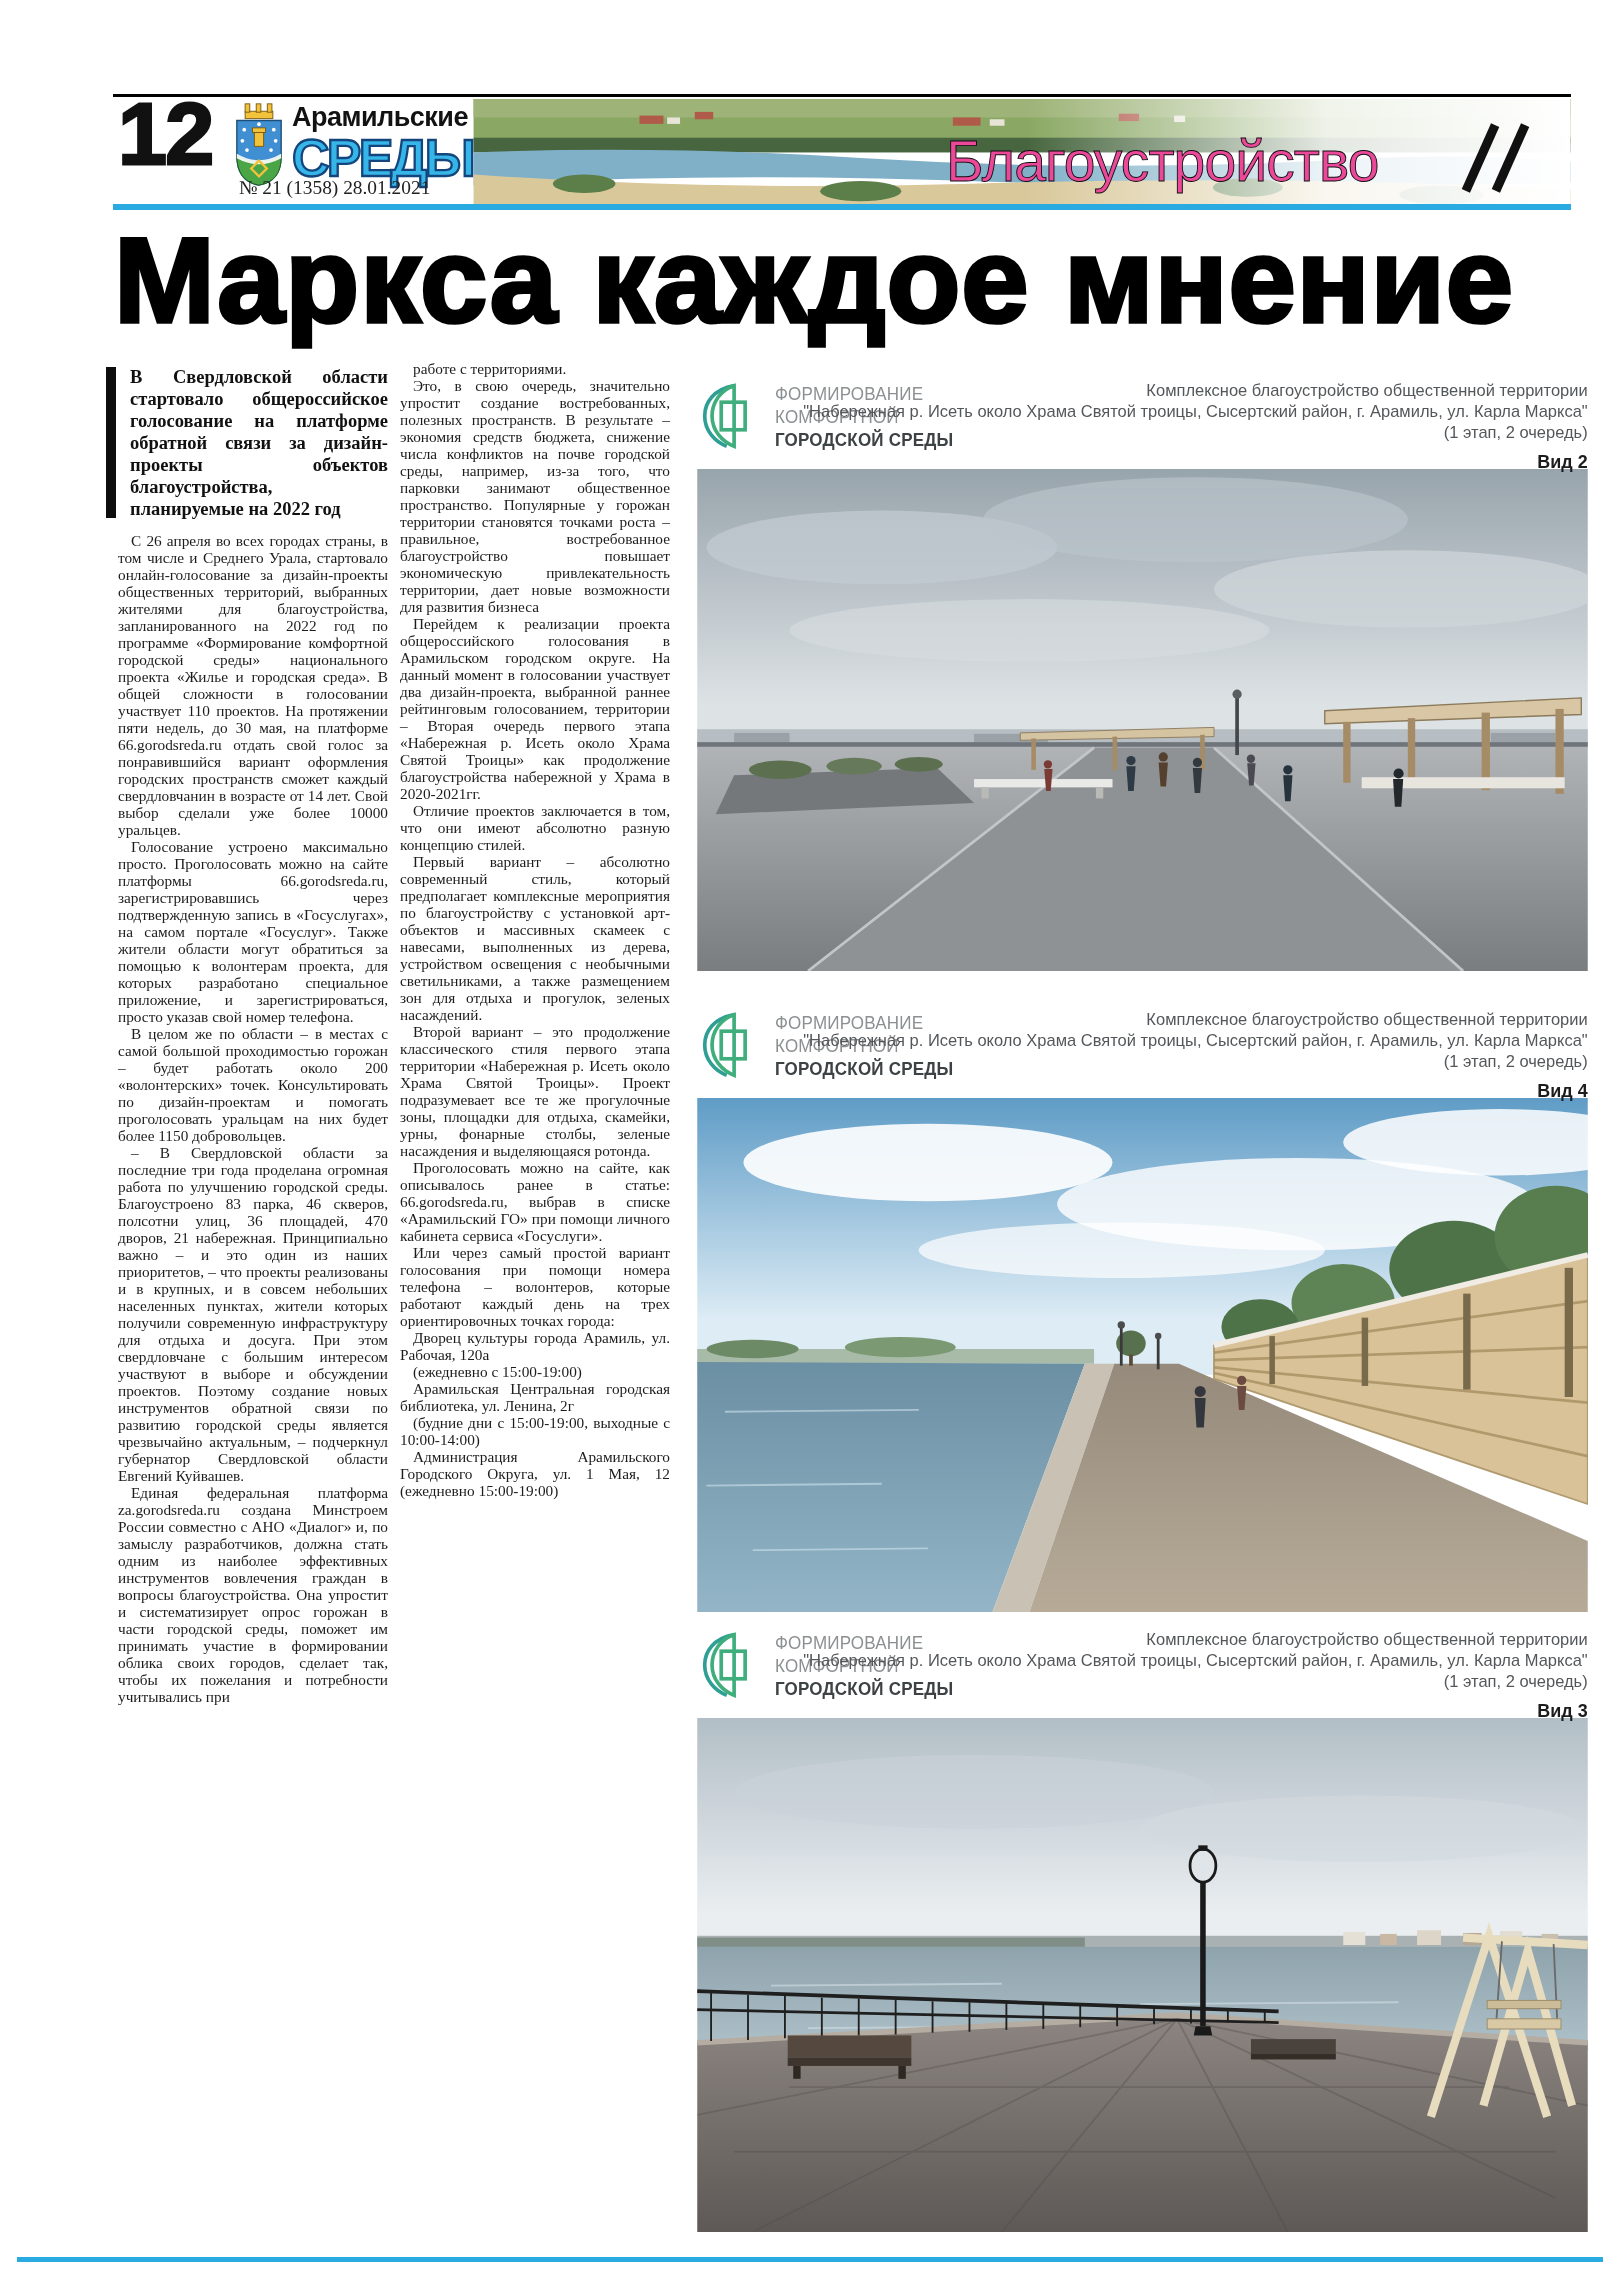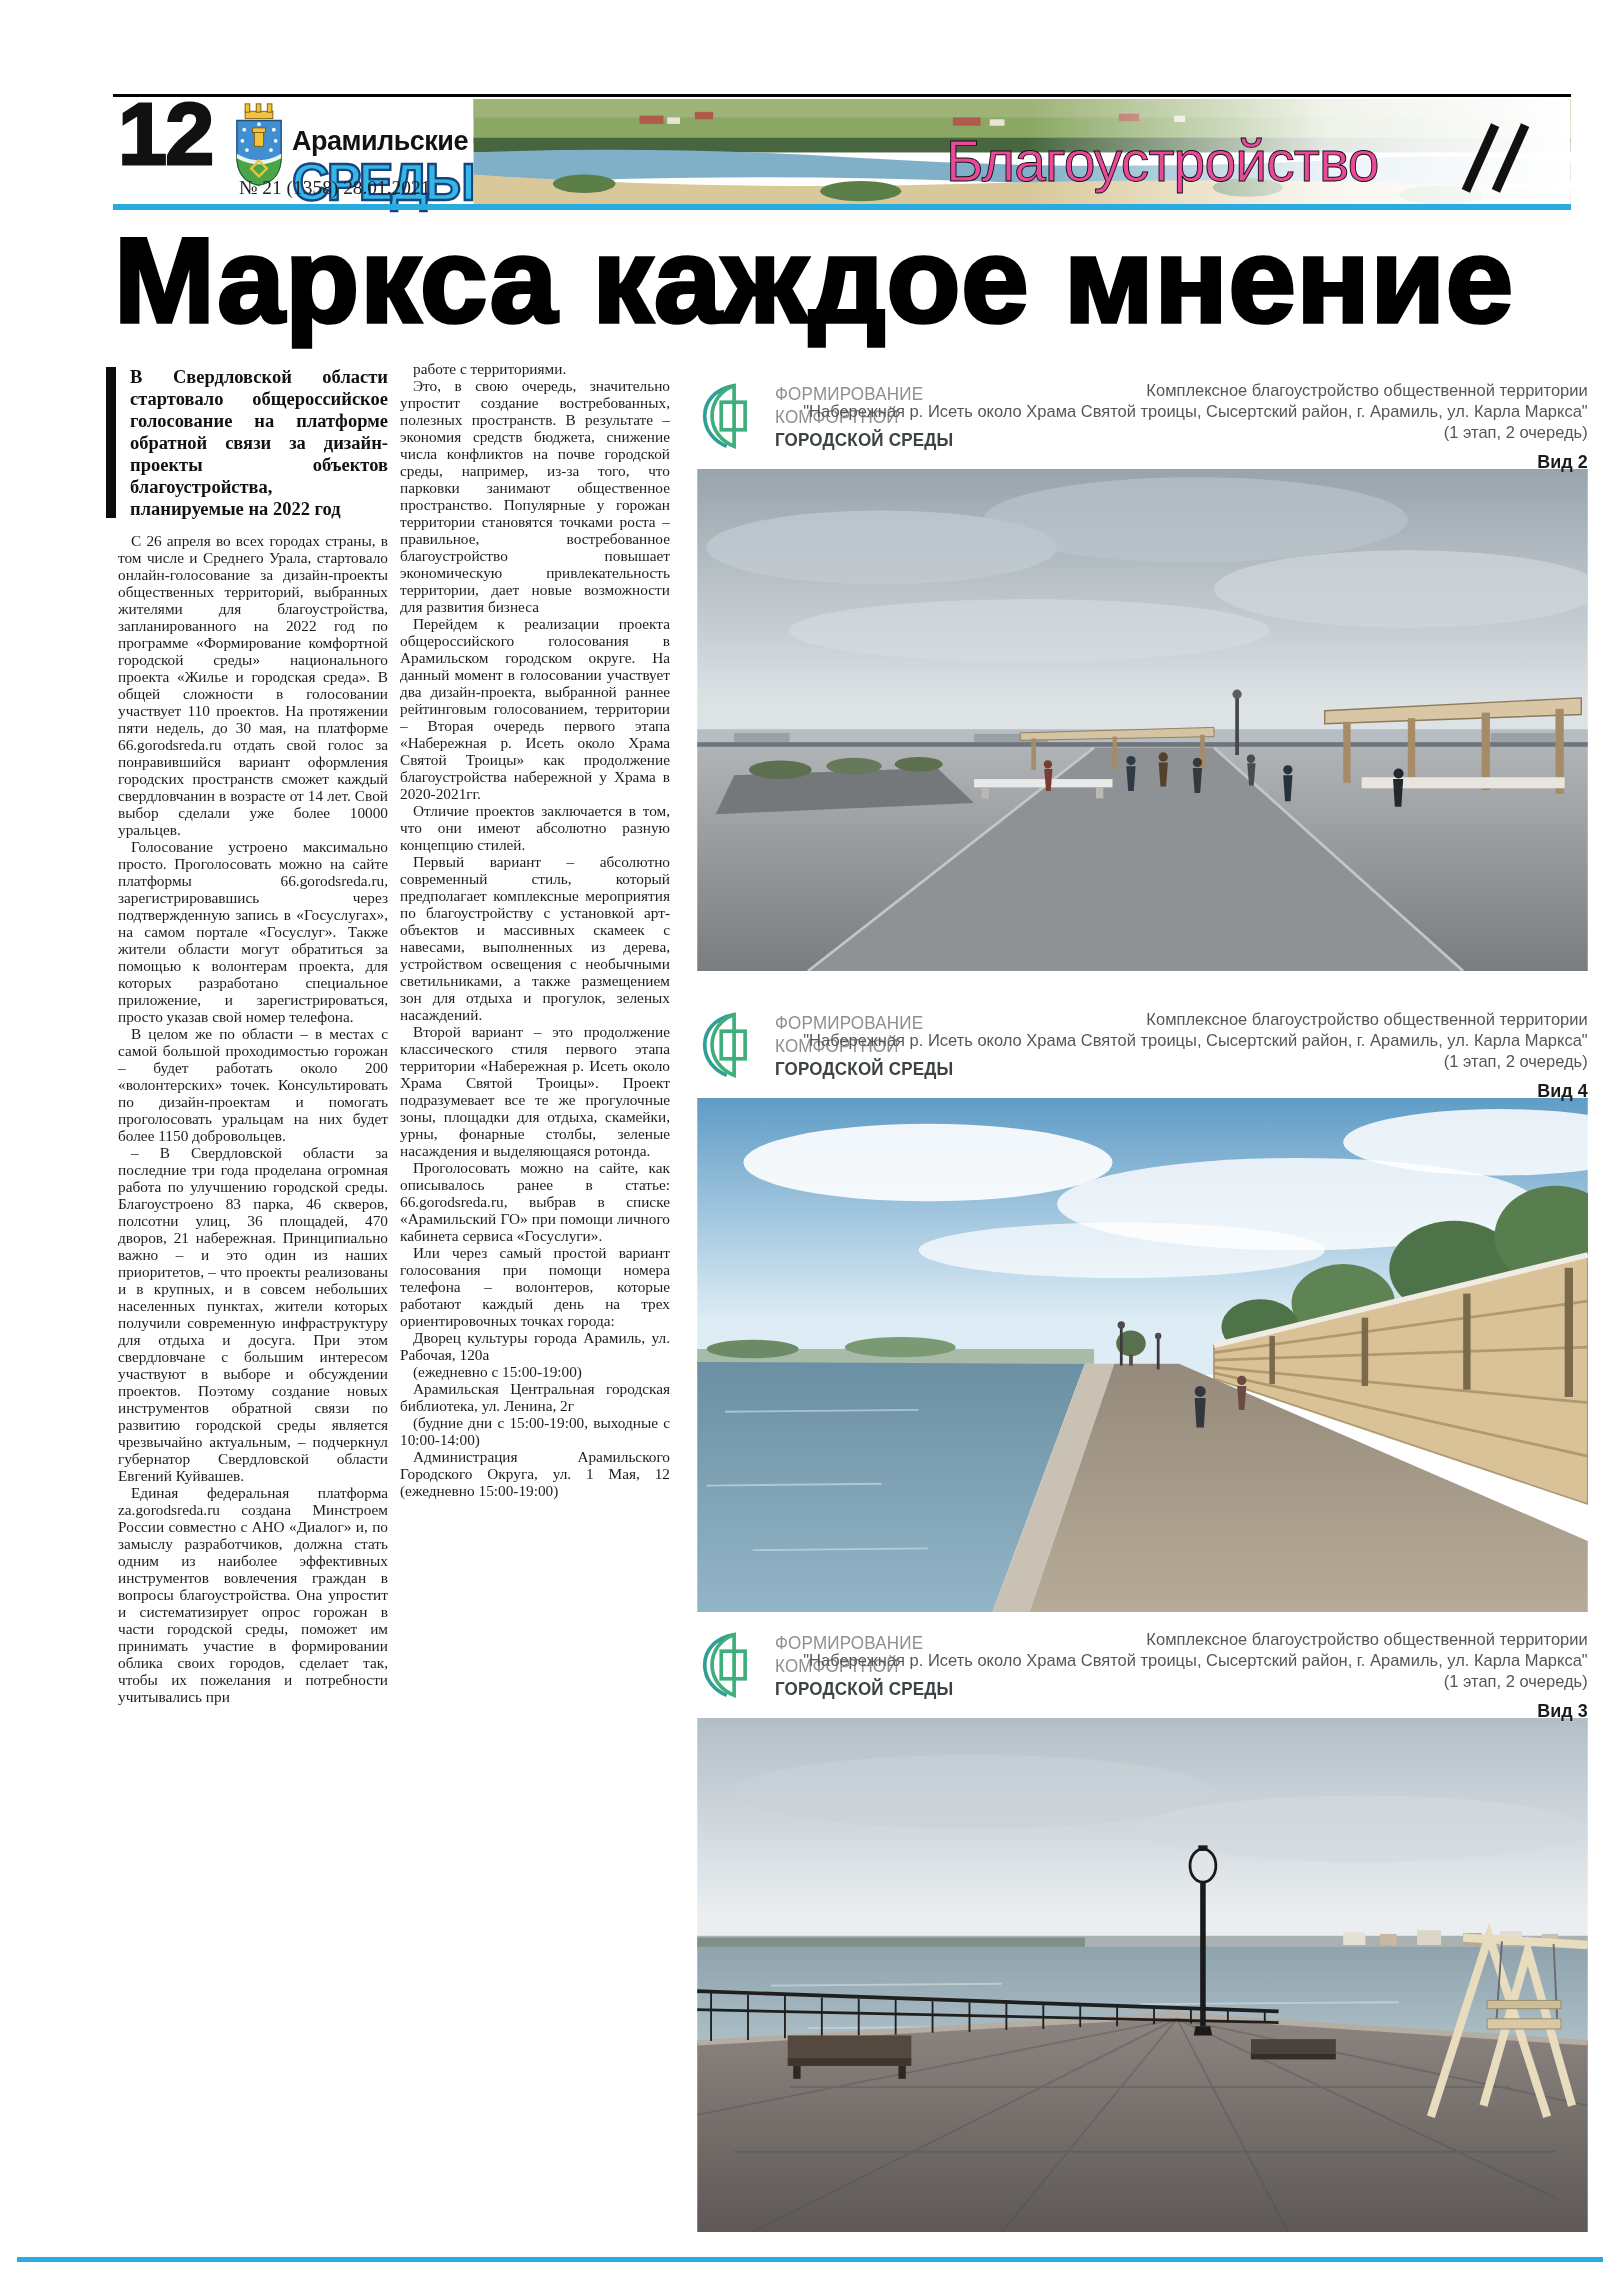--- a/index.html
+++ b/index.html
@@ -11,21 +11,21 @@
   .abs { position:absolute; }
 
   
   .top-rule { left:113px; top:94px; width:1458px; height:2.8px; background:#000; }
   .page-number {
     left:118px; top:90px; font-family:"Liberation Sans","DejaVu Sans",sans-serif;
     font-size:88px; font-weight:bold; line-height:1; color:#111;
     -webkit-text-stroke:2.8px #111; letter-spacing:-1.8px;
   }
   .coat { left:234px; top:102px; }
-  .masthead-text { left:292px; top:102px; width:175px; font-family:"Liberation Sans","DejaVu Sans",sans-serif;margin-top:24px; }
+  .masthead-text { left:292px; top:102px; width:175px; font-family:"Liberation Sans","DejaVu Sans",sans-serif; }
   .masthead-top { font-size:27px; font-weight:bold; color:#121212; letter-spacing:-0.5px; }
   .masthead-main {
     font-size:52px; font-weight:bold; line-height:0.92; letter-spacing:-2.8px;
     color:#35b5e8; -webkit-text-stroke:2.3px #14457c; margin-top:1.8px;
   }
   .issue-line { left:239px; top:177px; font-size:19.4px; color:#222; }
   .banner { left:473px; top:99px; width:1098px; height:106px; overflow:hidden; }
   .section-title {
     left:946px; top:128px; font-family:"Liberation Sans","DejaVu Sans",sans-serif;
     font-size:57px; color:#ec4899; letter-spacing:-0.9px; white-space:nowrap;

